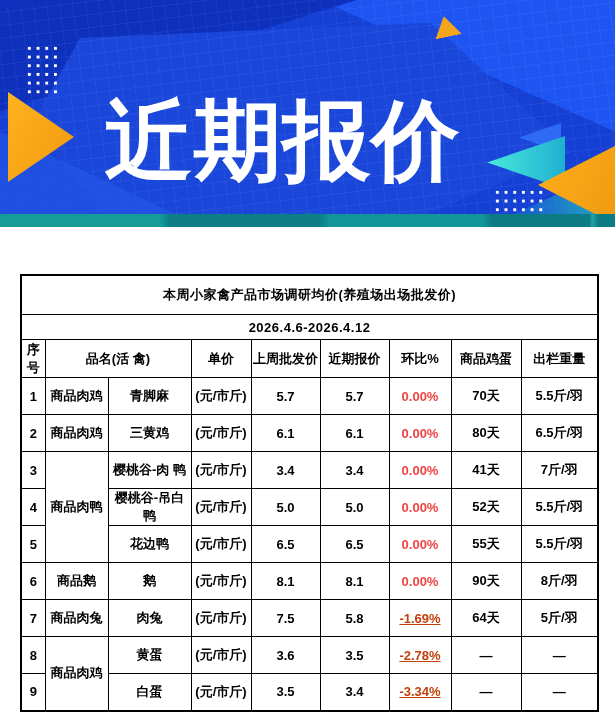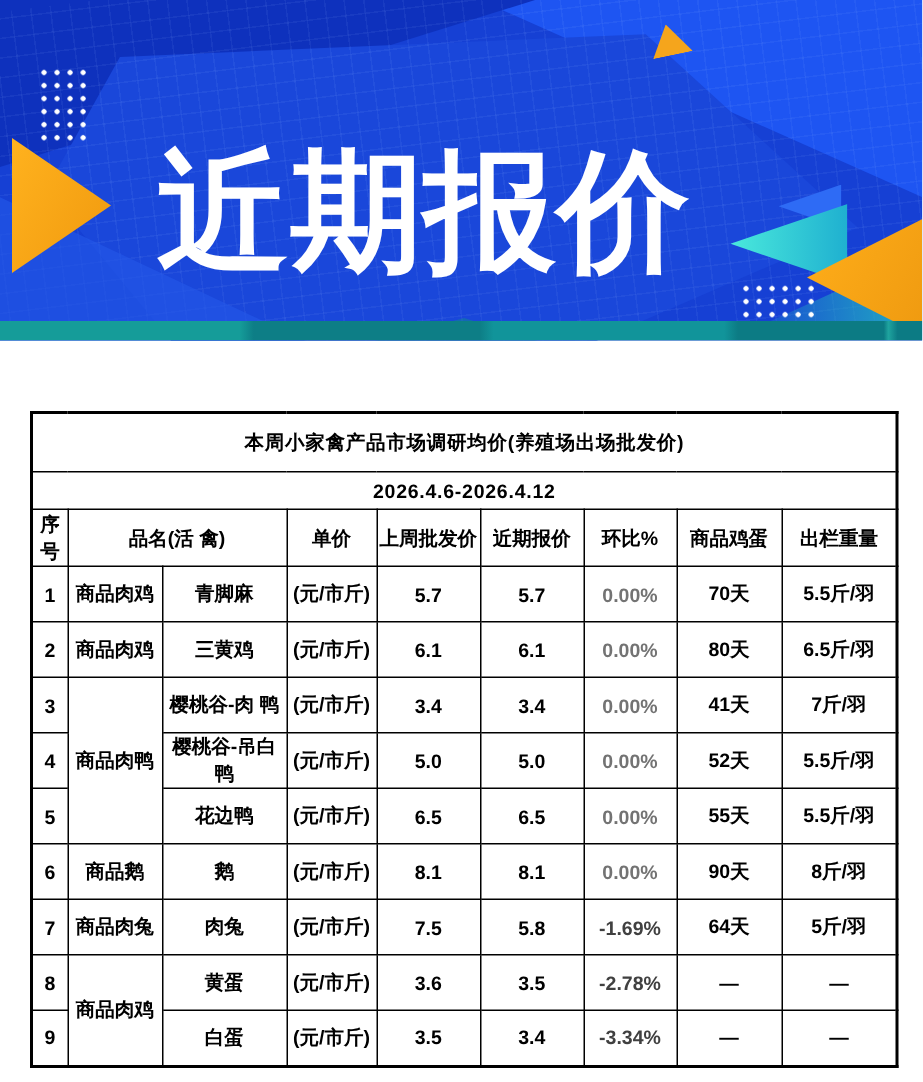--- a/index.html
+++ b/index.html
@@ -64,22 +64,22 @@
   table.price{border-collapse:collapse;table-layout:fixed;width:577px;
               border:2px solid #000;color:#000;background:#fff;}
   table.price th, table.price td{
       border:1px solid #000;text-align:center;vertical-align:middle;
       padding:0 1px;font-size:13px;font-weight:bold;overflow:hidden;
       font-family:"Liberation Sans","DejaVu Sans",sans-serif;}
   .t-title{font-size:17px;height:38px;letter-spacing:0.5px;}
   .t-date{font-size:12px;height:24px;letter-spacing:0.5px;margin-top:28px;}
   .t-head th{height:37px;font-size:13px;}
   tbody tr{height:37px;}
-  .chg-red{color:#737373;}
-  .chg-green{color:#404040;}
+  .chg-red{color:#ef4444;}
+  .chg-green{color:#c2410c;text-decoration:underline;}
 </style>
 </head>
 <body>
 
 <div class="page">
 
   <div class="banner">
     <div class="shape sh-topright"></div>
     <div class="shape sh-topleft"></div>
     <div class="shape sh-diamond"></div>

